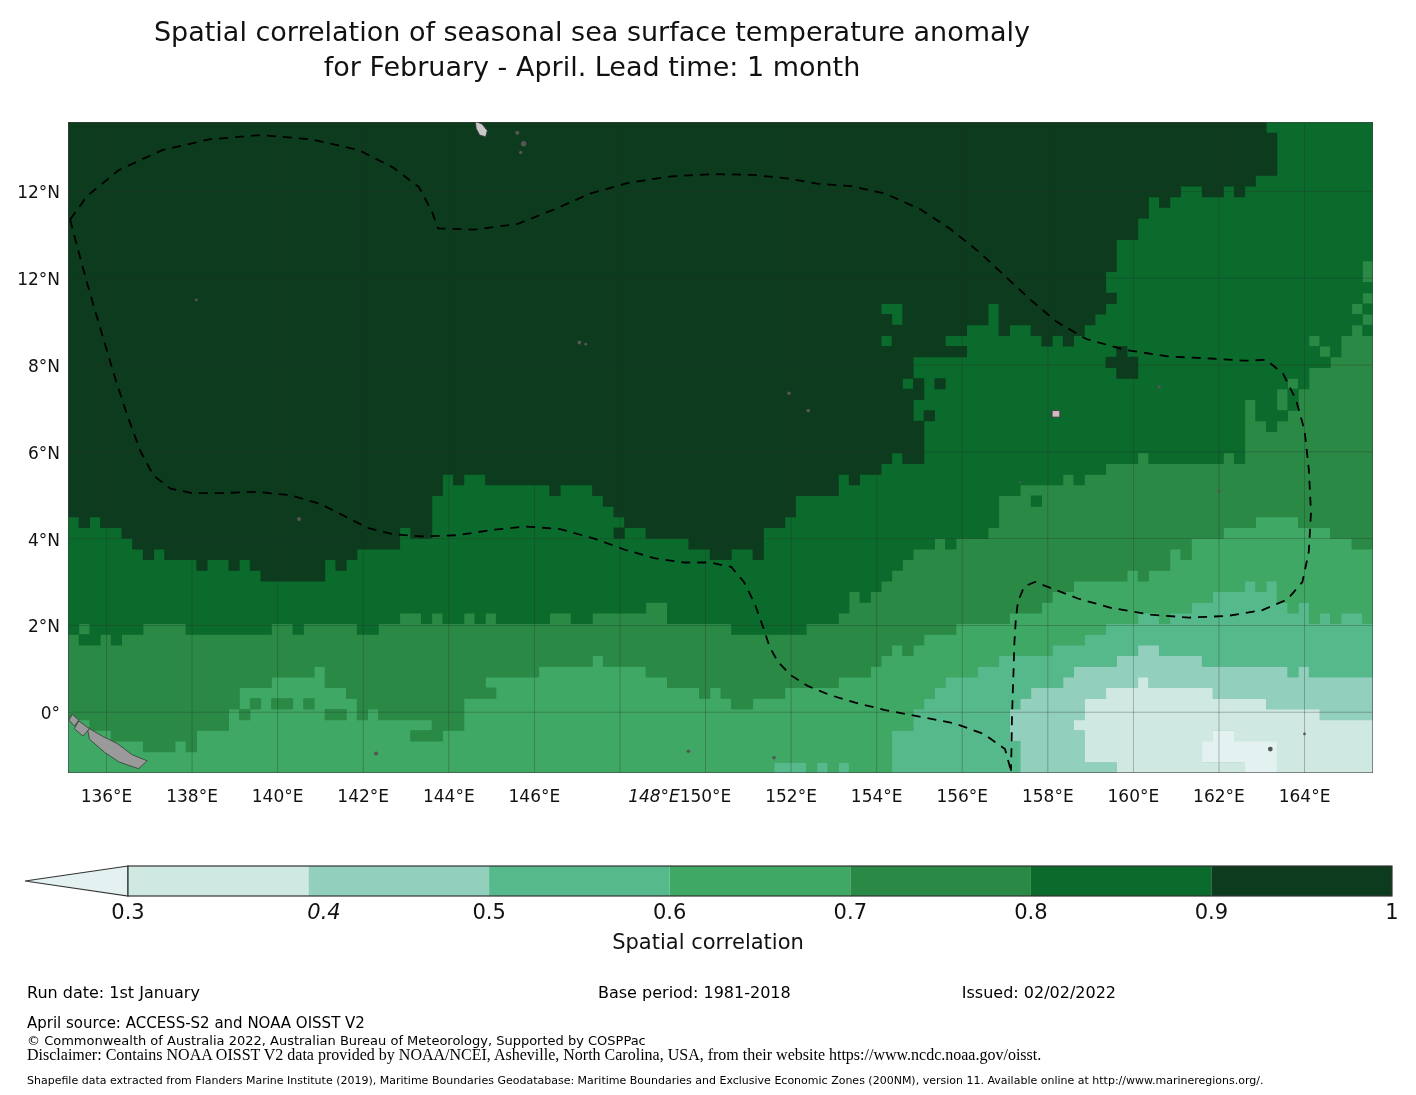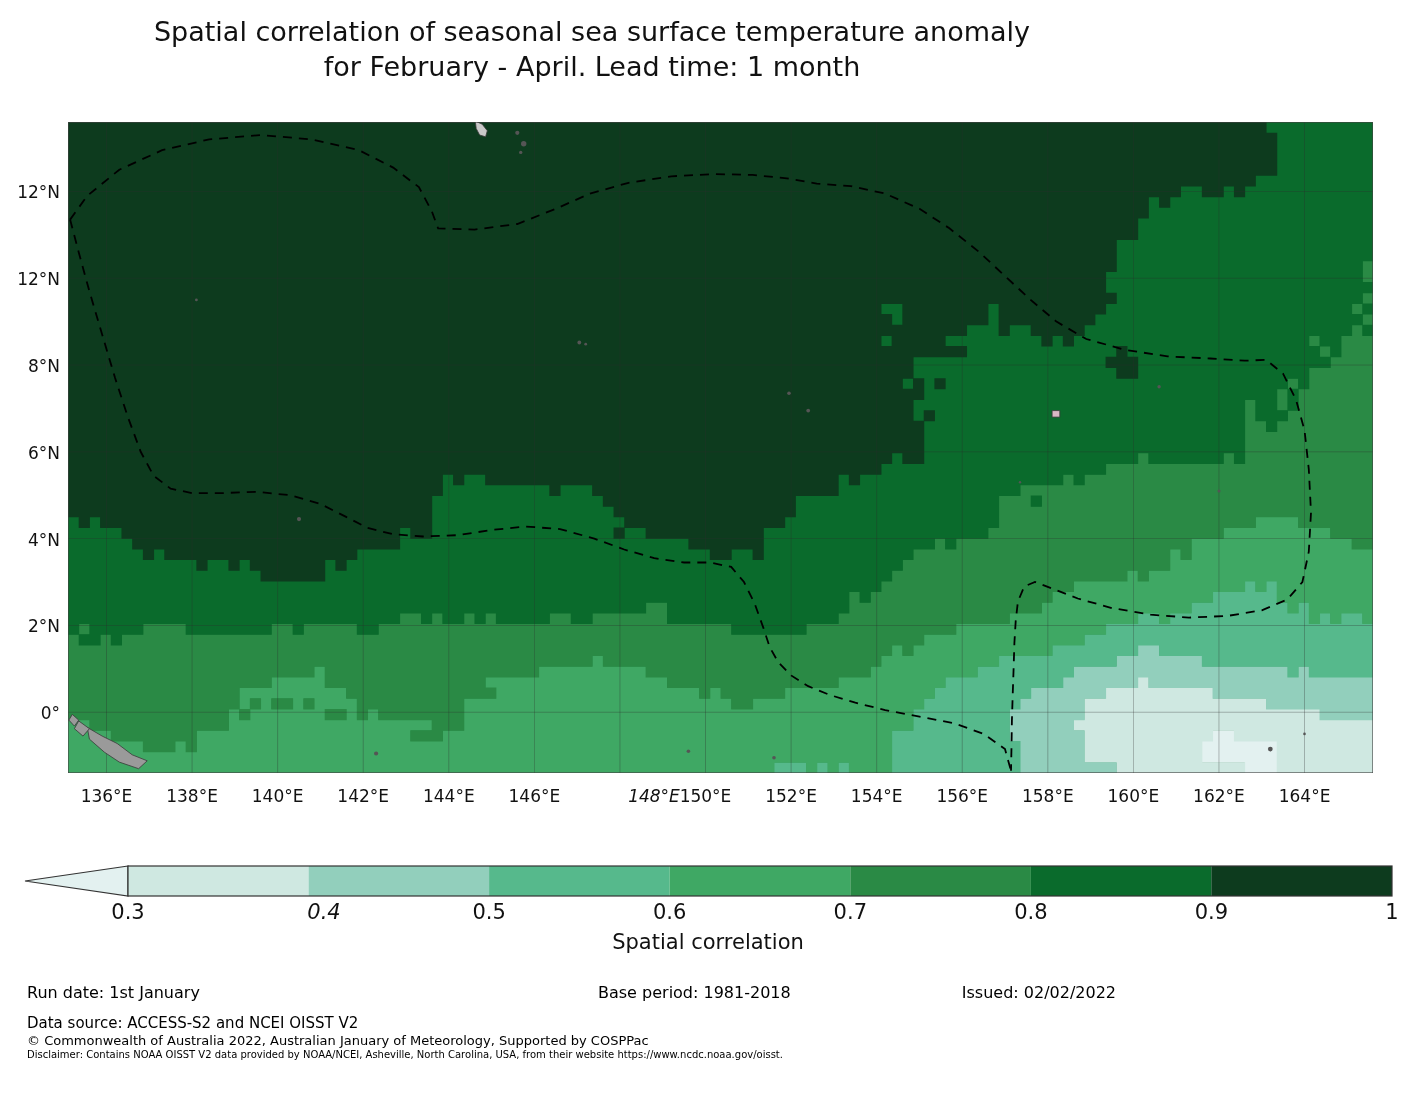--- a/index.html
+++ b/index.html
@@ -28,21 +28,21 @@
   #cblabel{position:absolute;left:0;top:930px;width:1416px;text-align:center;font-size:21px;color:#111;}
 
   #meta{position:absolute;left:0;top:983px;width:1140px;height:28px;}
   .meta-l{position:absolute;left:27px;top:0;font-size:16px;}
   .meta-c{position:absolute;left:598px;top:0;font-size:16px;}
   .meta-r{position:absolute;right:24px;top:0;font-size:16px;}
 
   #credits{position:absolute;left:27px;top:1013px;width:1380px;}
   .cred1{font-size:15px;line-height:20px;}
   .cred2{font-size:13px;line-height:15px;}
-  .cred3{font-size:10px;line-height:14px;}
+  .cred3{font-size:16px;line-height:14px;font-family:Liberation Serif, serif;}
   .cred4{font-size:11px;line-height:14px;margin-top:12px;}
 </style>
 </head>
 <body>
 
 <div id="title">Spatial correlation of seasonal sea surface temperature anomaly
 for February - April. Lead time: 1 month</div>
 
 <div id="yticks">
     <div class="ytick" style="top: 69.44px;">12°N</div>
@@ -167,16 +167,17 @@
   </div>
 <div id="cblabel">Spatial correlation</div>
 
 <div id="meta">
   <span class="meta-l">Run date: 1st January</span>
   <span class="meta-c">Base period: 1981-2018</span>
   <span class="meta-r">Issued: 02/02/2022</span>
 </div>
 
 <div id="credits">
-  <div class="cred1">Data source: ACCESS-S2 and NCEI OISST V2</div>
-  <div class="cred2">© Commonwealth of Australia 2022, Australian January of Meteorology, Supported by COSPPac</div>
+  <div class="cred1">April source: ACCESS-S2 and NOAA OISST V2</div>
+  <div class="cred2">© Commonwealth of Australia 2022, Australian Bureau of Meteorology, Supported by COSPPac</div>
   <div class="cred3">Disclaimer: Contains NOAA OISST V2 data provided by NOAA/NCEI, Asheville, North Carolina, USA, from their website https://www.ncdc.noaa.gov/oisst.</div>
+  <div class="cred4">Shapefile data extracted from Flanders Marine Institute (2019), Maritime Boundaries Geodatabase: Maritime Boundaries and Exclusive Economic Zones (200NM), version 11. Available online at http://www.marineregions.org/.</div>
 </div>
 
 </body></html>

